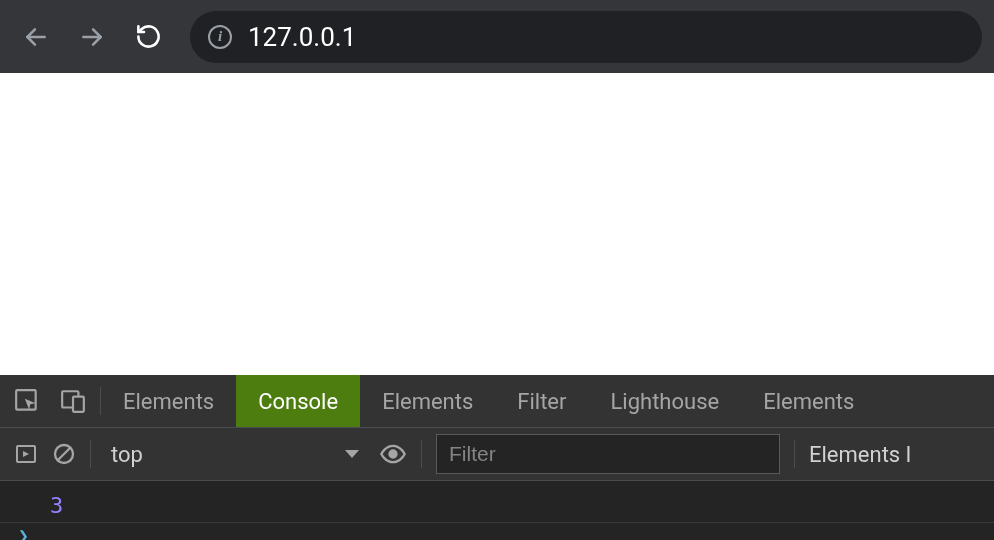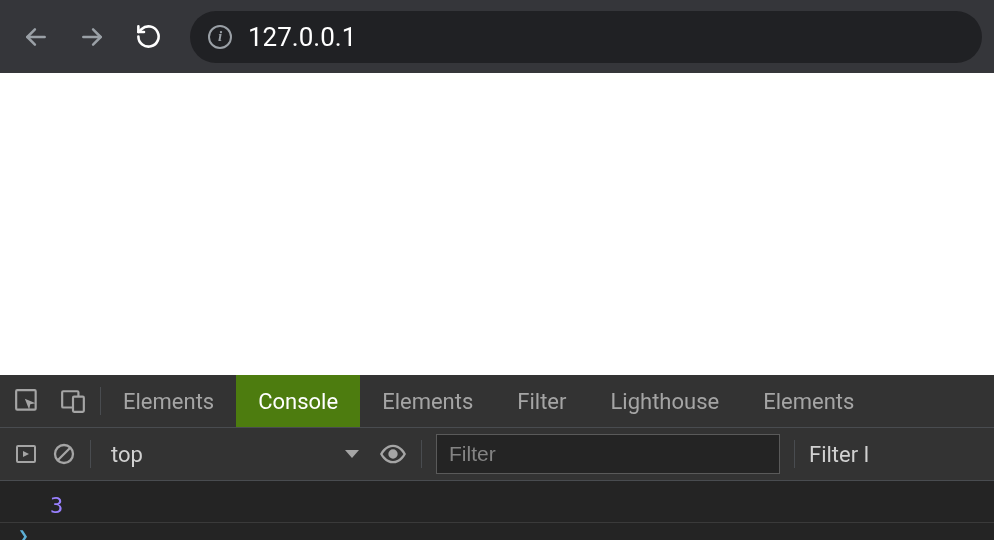--- a/index.html
+++ b/index.html
@@ -293,21 +293,21 @@
       <svg width="28" height="28" viewBox="0 0 24 24" fill="none" stroke="currentColor" stroke-width="2">
           <path d="M2 12s3.5-7 10-7 10 7 10 7-3.5 7-10 7-10-7-10-7z"></path>
           <circle cx="12" cy="12" r="3" fill="currentColor"></circle>
         </svg>
     </div>
     <div class="divider"></div>
     <div class="filter-input-wrap">
       <input class="filter-input" type="text" placeholder="Filter" style="">
     </div>
     <div class="divider"></div>
-    <div class="levels-text"><span>Filter l</span></div>
+    <div class="levels-text"><span>Elements l</span></div>
   </div>
 
   <div class="console-output">
     <div class="console-row">
       <span class="console-value">3</span>
     </div>
     <div class="prompt-row">
       <span class="prompt-chevron">❯</span>
     </div>
   </div>

